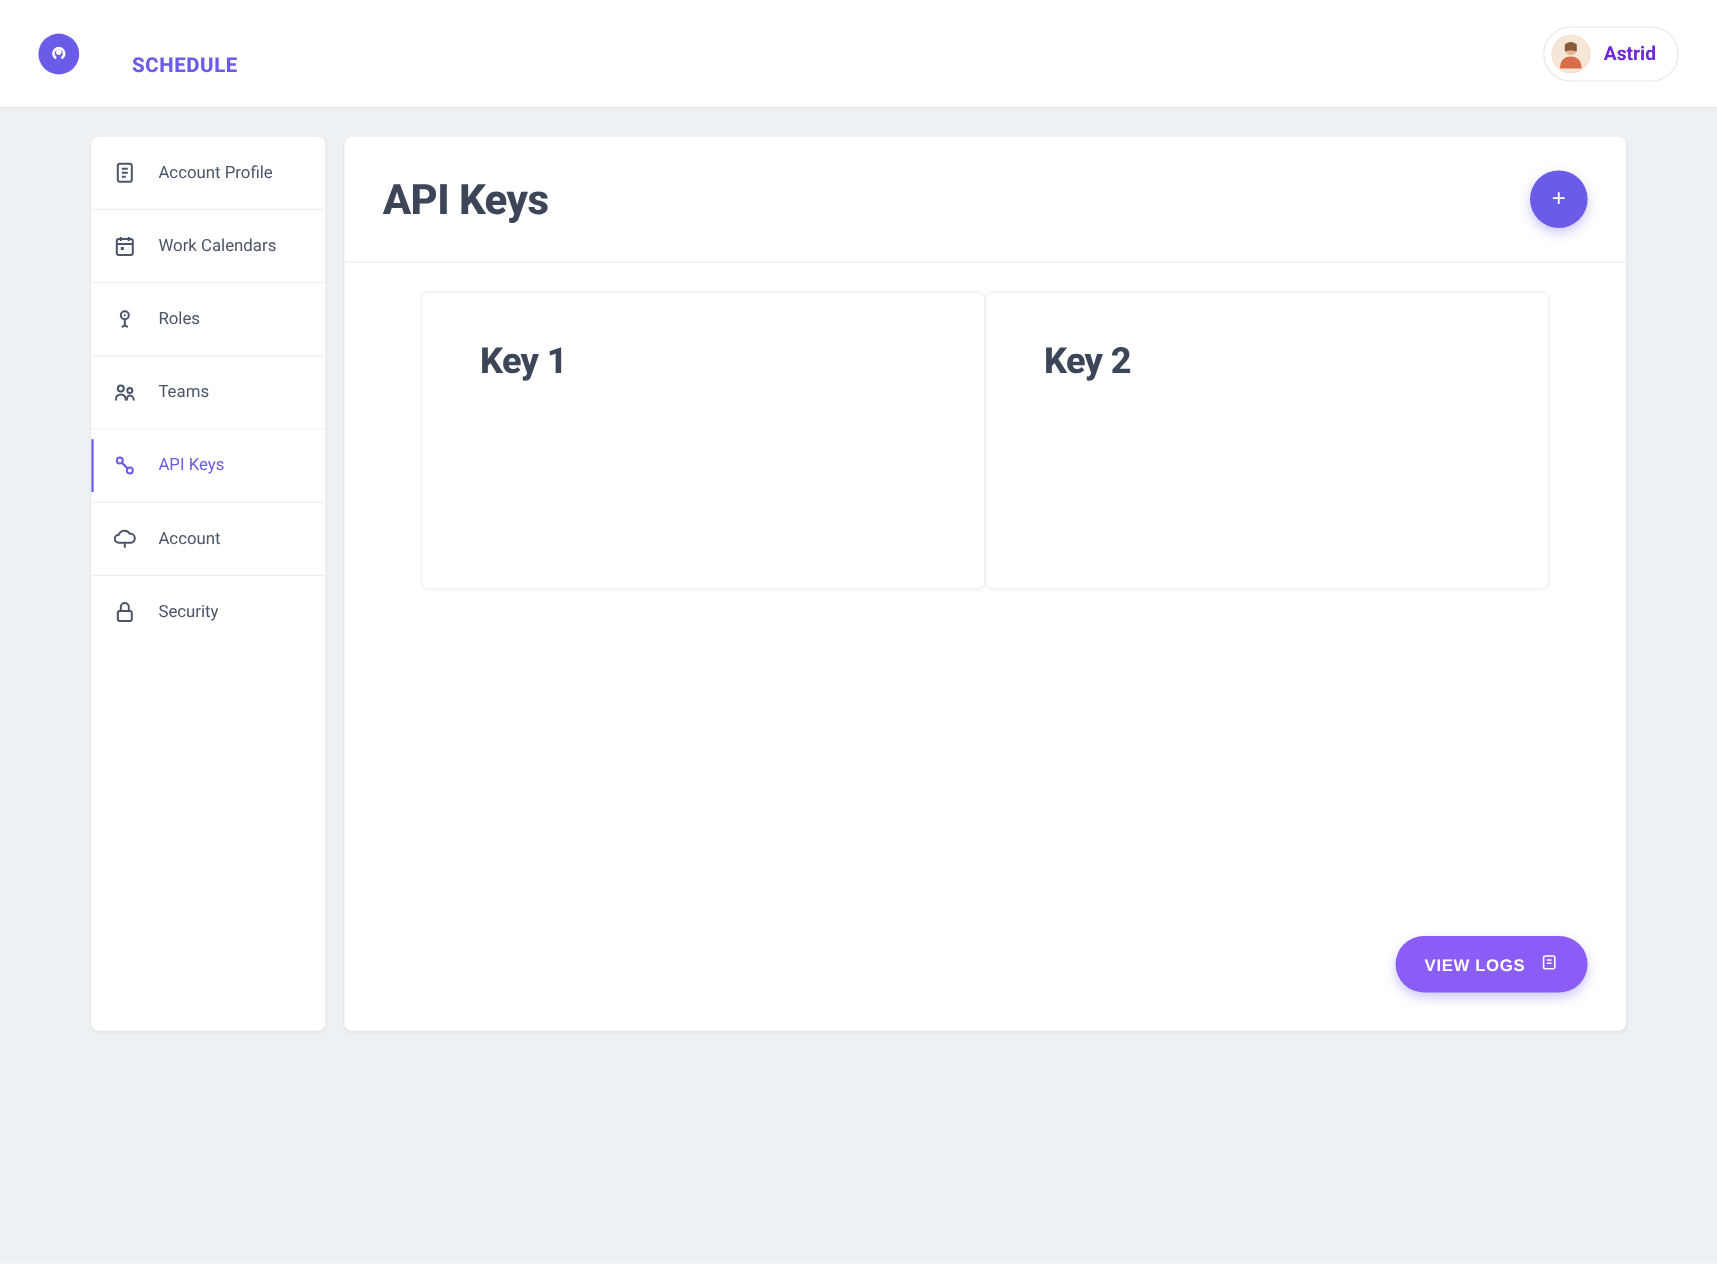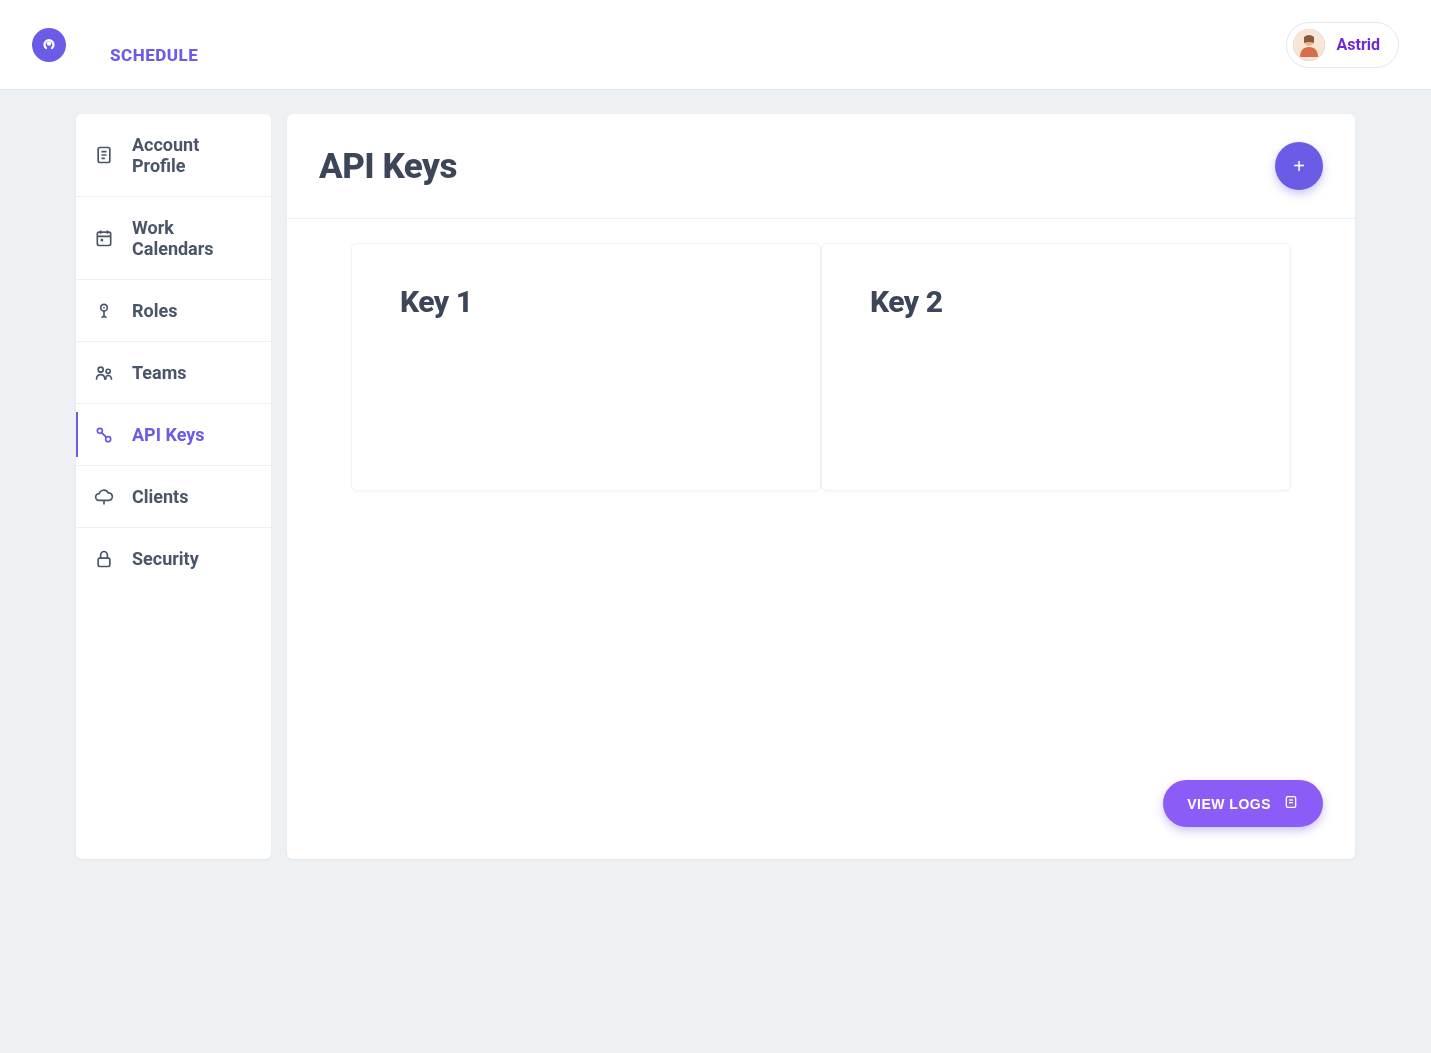--- a/index.html
+++ b/index.html
@@ -124,22 +124,22 @@
       fill: none;
       stroke-width: 2;
       width: 20px;
       height: 20px;
     }
     .sidebar-item.active .icon svg {
       stroke: #6b5ce7;
     }
     .sidebar-item-label {
       color: #4a5568;
-      font-weight: 700;
-      font-size: 18px;
+      font-weight: 400;
+      font-size: 14px;
     }
     .sidebar-item.active .sidebar-item-label {
       color: #6b5ce7;
     }
     
     
     .main {
       flex: 1;
       background: #ffffff;
       border-radius: 6px;
@@ -317,21 +317,21 @@
       <span class="sidebar-item-label">API Keys</span>
     </div>
 
     <div class="sidebar-item">
       <span class="icon">
         <svg viewBox="0 0 24 24">
             <path d="M6 16 A4 4 0 0 1 6 8 A6 6 0 0 1 17 7 A4 4 0 0 1 18 16 Z"></path>
             <line x1="12" y1="16" x2="12" y2="21"></line>
           </svg>
       </span>
-      <span class="sidebar-item-label">Clients</span>
+      <span class="sidebar-item-label">Account</span>
     </div>
 
     <div class="sidebar-item">
       <span class="icon">
         <svg viewBox="0 0 24 24">
             <rect x="5" y="11" width="14" height="10" rx="2"></rect>
             <path d="M8 11 L8 7 A4 4 0 0 1 16 7 L16 11"></path>
           </svg>
       </span>
       <span class="sidebar-item-label">Security</span>

